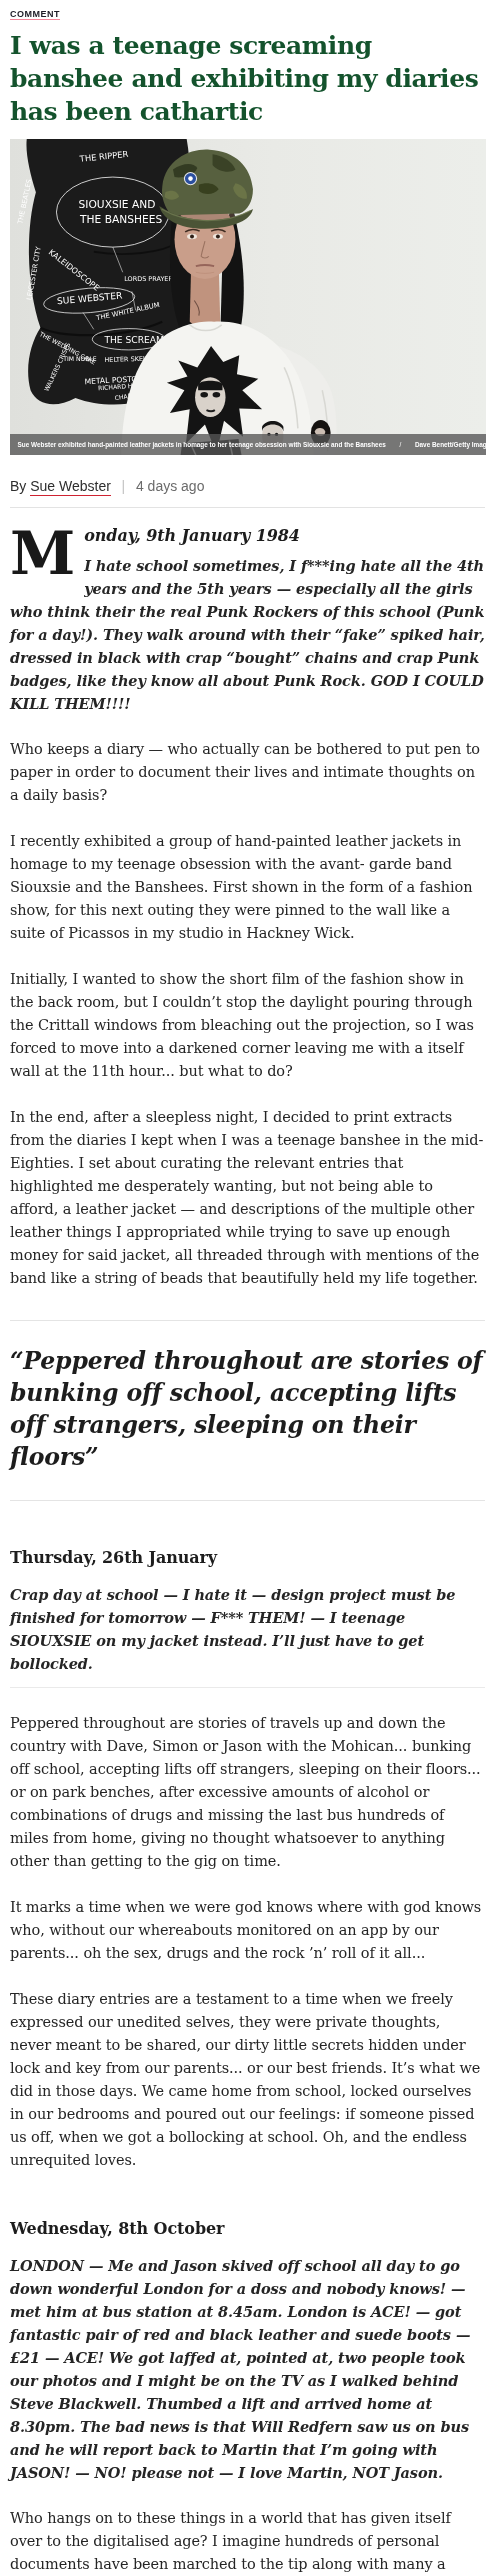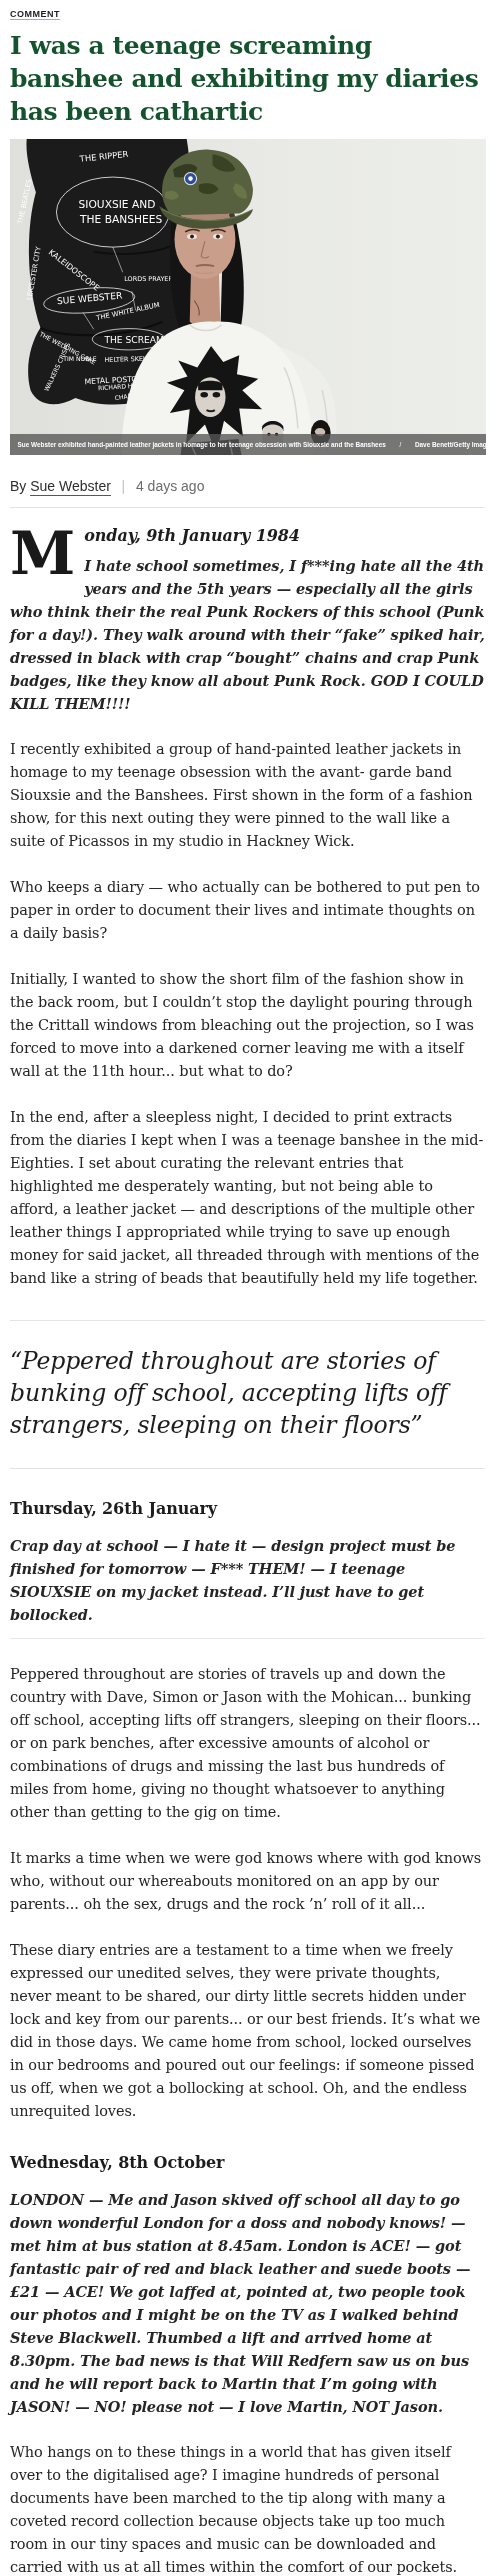--- a/index.html
+++ b/index.html
@@ -30,28 +30,28 @@
   .byline-author { border-bottom: 1.5px solid #cf2231; padding-bottom: 0.8px; cursor: pointer; }
   .byline-pipe { color: #c3c3c3; margin: 0 6.8px; }
   .byline-time { color: #6b6b6b; }
   hr.rule { border: none; border-top: 0.8px solid #e3e3e3; margin: 0 0 16.7px 0; }
 
   
   .article { font-size: 14.5px; line-height: 23px; letter-spacing: -0.1px; }
   .article p { margin: 0 0 23px 0; }
   .article p.em { font-style: italic; font-weight: bold; }
   .subhead { font-family: "DejaVu Serif", serif; font-weight: 700; font-size: 16px;
-             line-height: 21px; color: #1d1d1d; margin: 29px 0 15px 0; }
+             line-height: 21px; color: #1d1d1d; margin: 46px 0 15px 0; }
   .dc-block { margin-bottom: 0; }
   .dropcap { float: left; font-weight: 700; font-size: 59px; line-height: 47px;
              padding: 4.6px 9px 1.5px 0; color: #191919; }
   .dc-head { margin: 0 0 7.6px 0; font-style: italic; }
   blockquote.pullquote { border-top: 0.8px solid #e4e4e4; border-bottom: 0.8px solid #e4e4e4;
              margin: 30px 0 27px 0; padding: 24px 0 27px 0;
-             font-weight: 400; font-style: italic; font-size: 23.6px; line-height: 32px;
+             font-weight: 700; font-style: italic; font-size: 23.6px; line-height: 32px;
              letter-spacing: -0.2px; color: #1d1d1d; }
   hr.faint-rule { border: none; border-top: 0.8px solid #eaeaea; margin: -10.7px 0 24px 0; }
 </style>
 </head>
 <body>
 
 <div class="container">
 
   <span class="kicker">COMMENT</span>
 
@@ -170,22 +170,22 @@
   </div>
 
   <hr class="rule">
 
   <div class="article">
       <div class="dc-block">
         <span class="dropcap">M</span>
         <h3 class="subhead dc-head">onday, 9th January 1984</h3>
         <p class="em">I hate school sometimes, I f***ing hate all the 4th years and the 5th years — especially all the girls who think their the real Punk Rockers of this school (Punk for a day!). They walk around with their “fake” spiked hair, dressed in black with crap “bought” chains and crap Punk badges, like they know all about Punk Rock. GOD I COULD KILL THEM!!!!</p>
       </div>
+      <p>Who keeps a diary — who actually can be bothered to put pen to paper in order to document their lives and intimate thoughts on a daily basis?</p>
       <p>I recently exhibited a group of hand-painted leather jackets in homage to my teenage obsession with the avant- garde band Siouxsie and the Banshees. First shown in the form of a fashion show, for this next outing they were pinned to the wall like a suite of Picassos in my studio in Hackney Wick.</p>
-      <p>Who keeps a diary — who actually can be bothered to put pen to paper in order to document their lives and intimate thoughts on a daily basis?</p>
       <p>Initially, I wanted to show the short film of the fashion show in the back room, but I couldn’t stop the daylight pouring through the Crittall windows from bleaching out the projection, so I was forced to move into a darkened corner leaving me with a itself wall at the 11th hour... but what to do?</p>
       <p>In the end, after a sleepless night, I decided to print extracts from the diaries I kept when I was a teenage banshee in the mid-Eighties. I set about curating the relevant entries that highlighted me desperately wanting, but not being able to afford, a leather jacket — and descriptions of the multiple other leather things I appropriated while trying to save up enough money for said jacket, all threaded through with mentions of the band like a string of beads that beautifully held my life together.</p>
       <blockquote class="pullquote">“Peppered throughout are stories of bunking off school, accepting lifts off strangers, sleeping on their floors”</blockquote>
       <h3 class="subhead">Thursday, 26th January</h3>
       <p class="em">Crap day at school — I hate it — design project must be finished for tomorrow — F*** THEM! — I teenage SIOUXSIE on my jacket instead. I’ll just have to get bollocked.</p>
       <hr class="faint-rule">
       <p>Peppered throughout are stories of travels up and down the country with Dave, Simon or Jason with the Mohican... bunking off school, accepting lifts off strangers, sleeping on their floors... or on park benches, after excessive amounts of alcohol or combinations of drugs and missing the last bus hundreds of miles from home, giving no thought whatsoever to anything other than getting to the gig on time.</p>
       <p>It marks a time when we were god knows where with god knows who, without our whereabouts monitored on an app by our parents... oh the sex, drugs and the rock ’n’ roll of it all...</p>
       <p>These diary entries are a testament to a time when we freely expressed our unedited selves, they were private thoughts, never meant to be shared, our dirty little secrets hidden under lock and key from our parents... or our best friends. It’s what we did in those days. We came home from school, locked ourselves in our bedrooms and poured out our feelings: if someone pissed us off, when we got a bollocking at school. Oh, and the endless unrequited loves.</p>
       <h3 class="subhead">Wednesday, 8th October</h3>

